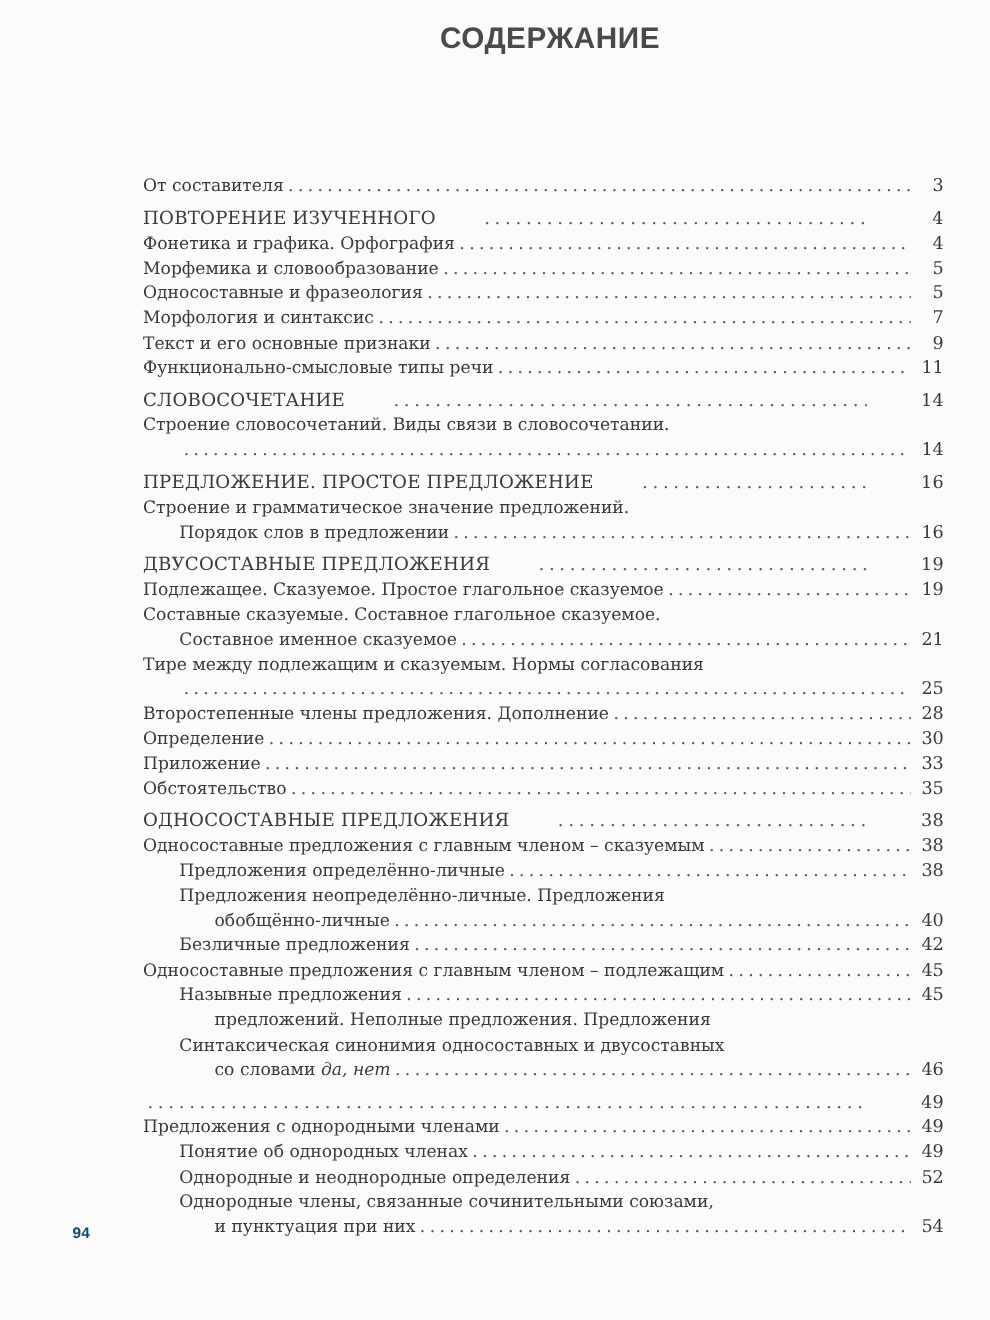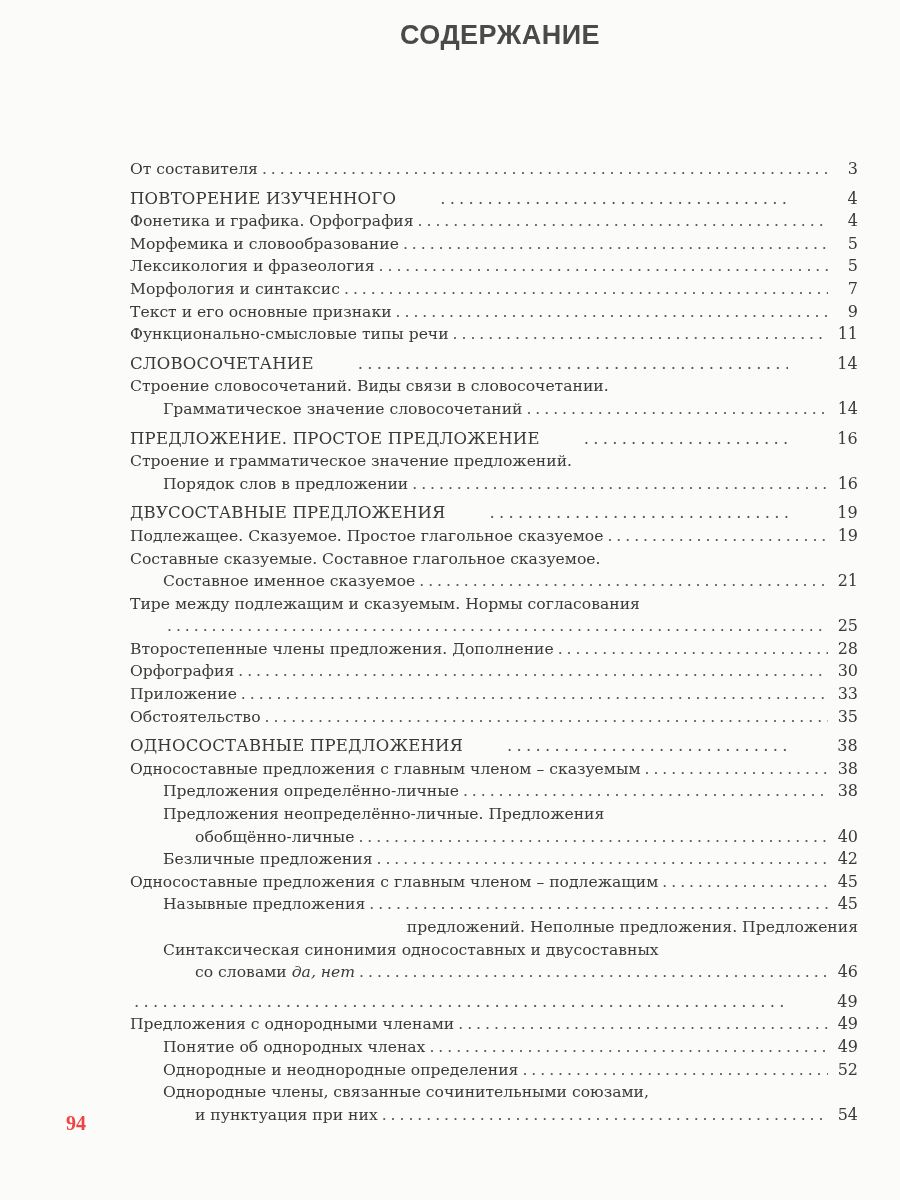--- a/index.html
+++ b/index.html
@@ -12,22 +12,22 @@
   }
   .title {
     position: absolute; left: 0; width: 1000px; top: 20px;
     text-align: center;
     font-family: "Liberation Sans", "DejaVu Sans", sans-serif;
     font-weight: bold; font-size: 27px; letter-spacing: 0.5px;
     color: #4a4a4a;
   }
   .page-num {
     position: absolute; left: 66px; top: 1112px;
-    font-family: Liberation Serif, serif;
-    font-weight: bold; font-size: 20px; color: #ef4444;
+    font-family: Liberation Sans, sans-serif;
+    font-weight: bold; font-size: 14px; color: #0c4a6e;
   }
   .toc {
     position: absolute; left: 130px; top: 158px; width: 728px;
   }
   .row {
     position: relative;
     display: flex; align-items: baseline;
     font-size: 15.6px; line-height: 22.6px;
     white-space: nowrap;
   }
@@ -39,21 +39,21 @@
   .row .leader::before {
     content: ". . . . . . . . . . . . . . . . . . . . . . . . . . . . . . . . . . . . . . . . . . . . . . . . . . . . . . . . . . . . . . . . . . . . . . . . . . . . . . . . . . . . . . . . . . . . . . . . . . . . . . . . . . . . . . . . . . .";
     letter-spacing: 0;
     word-spacing: -1px;
   }
   .row .page { flex: 0 0 auto; min-width: 26px; text-align: right; font-size: 16px; }
   .row.section { font-size: 16.5px; letter-spacing: 0.2px; margin-top: 7px; gap: 40px; }
   .row.section .text { text-transform: none; }
   .lvl0 { padding-left: 0; }
   .lvl1 { padding-left: 33px; }
-  .lvl2 { padding-left: 65px; justify-content: flex-end; }
+  .lvl2 { padding-left: 65px; }
   .gap-first { margin-top: 0; align-items: flex-end; }
   i { }
 </style>
 </head>
 <body>
 
 <div class="title">СОДЕРЖАНИЕ</div>
 
 <div class="toc" id="toc">
     <div class="row lvl0 gap-first">
@@ -70,21 +70,21 @@
       <span class="text">Фонетика и графика. Орфография</span>
       <span class="leader"></span>
       <span class="page">4</span>
     </div>
     <div class="row lvl0">
       <span class="text">Морфемика и словообразование</span>
       <span class="leader"></span>
       <span class="page">5</span>
     </div>
     <div class="row lvl0">
-      <span class="text">Лексикология и фразеология</span>
+      <span class="text">Односоставные и фразеология</span>
       <span class="leader"></span>
       <span class="page">5</span>
     </div>
     <div class="row lvl0">
       <span class="text">Морфология и синтаксис</span>
       <span class="leader"></span>
       <span class="page">7</span>
     </div>
     <div class="row lvl0">
       <span class="text">Текст и его основные признаки</span>
@@ -98,21 +98,20 @@
     </div>
     <div class="row lvl0 section">
       <span class="text">СЛОВОСОЧЕТАНИЕ</span>
       <span class="leader"></span>
       <span class="page">14</span>
     </div>
     <div class="row lvl0">
       <span class="text">Строение словосочетаний. Виды связи в словосочетании.</span>
     </div>
     <div class="row lvl1">
-      <span class="text">Грамматическое значение словосочетаний</span>
       <span class="leader"></span>
       <span class="page">14</span>
     </div>
     <div class="row lvl0 section">
       <span class="text">ПРЕДЛОЖЕНИЕ. ПРОСТОЕ ПРЕДЛОЖЕНИЕ</span>
       <span class="leader"></span>
       <span class="page">16</span>
     </div>
     <div class="row lvl0">
       <span class="text">Строение и грамматическое значение предложений.</span>
@@ -146,21 +145,21 @@
     <div class="row lvl1">
       <span class="leader"></span>
       <span class="page">25</span>
     </div>
     <div class="row lvl0">
       <span class="text">Второстепенные члены предложения. Дополнение</span>
       <span class="leader"></span>
       <span class="page">28</span>
     </div>
     <div class="row lvl0">
-      <span class="text">Орфография</span>
+      <span class="text">Определение</span>
       <span class="leader"></span>
       <span class="page">30</span>
     </div>
     <div class="row lvl0">
       <span class="text">Приложение</span>
       <span class="leader"></span>
       <span class="page">33</span>
     </div>
     <div class="row lvl0">
       <span class="text">Обстоятельство</span>

